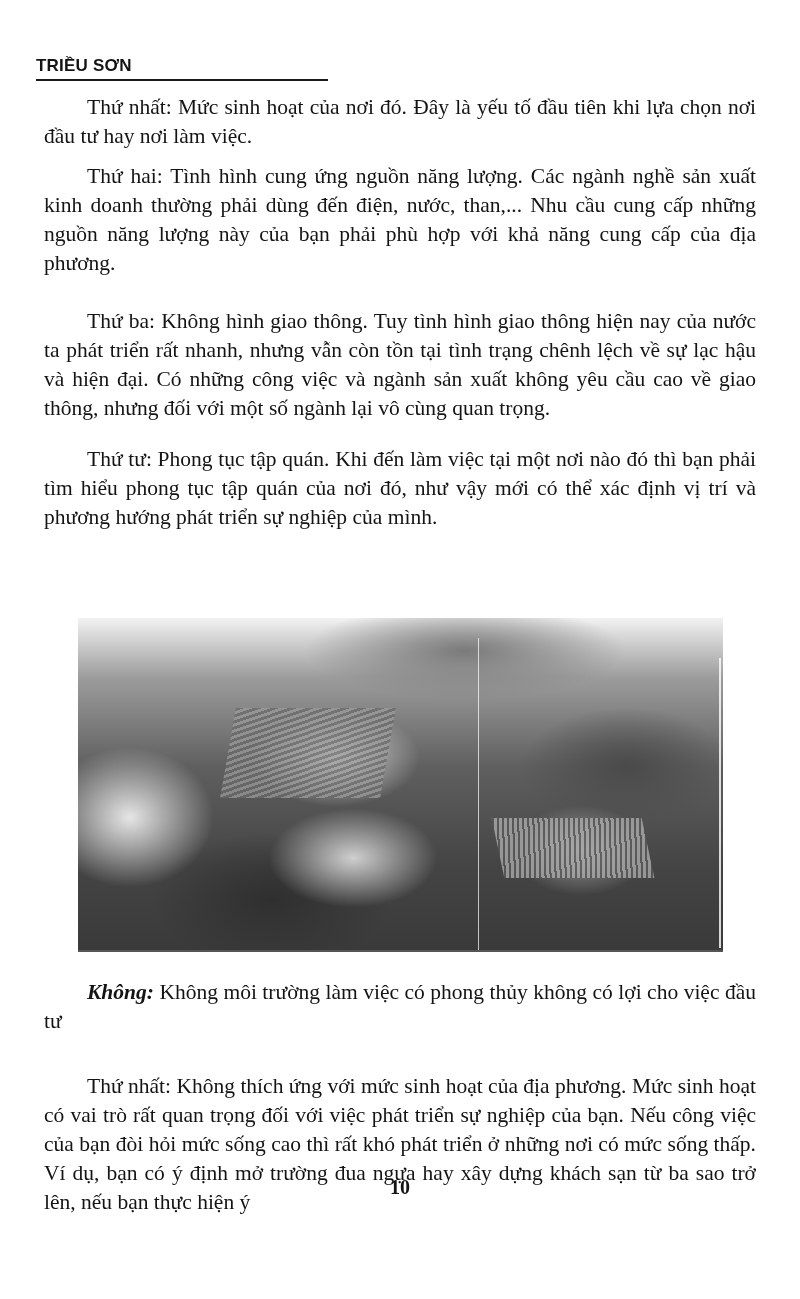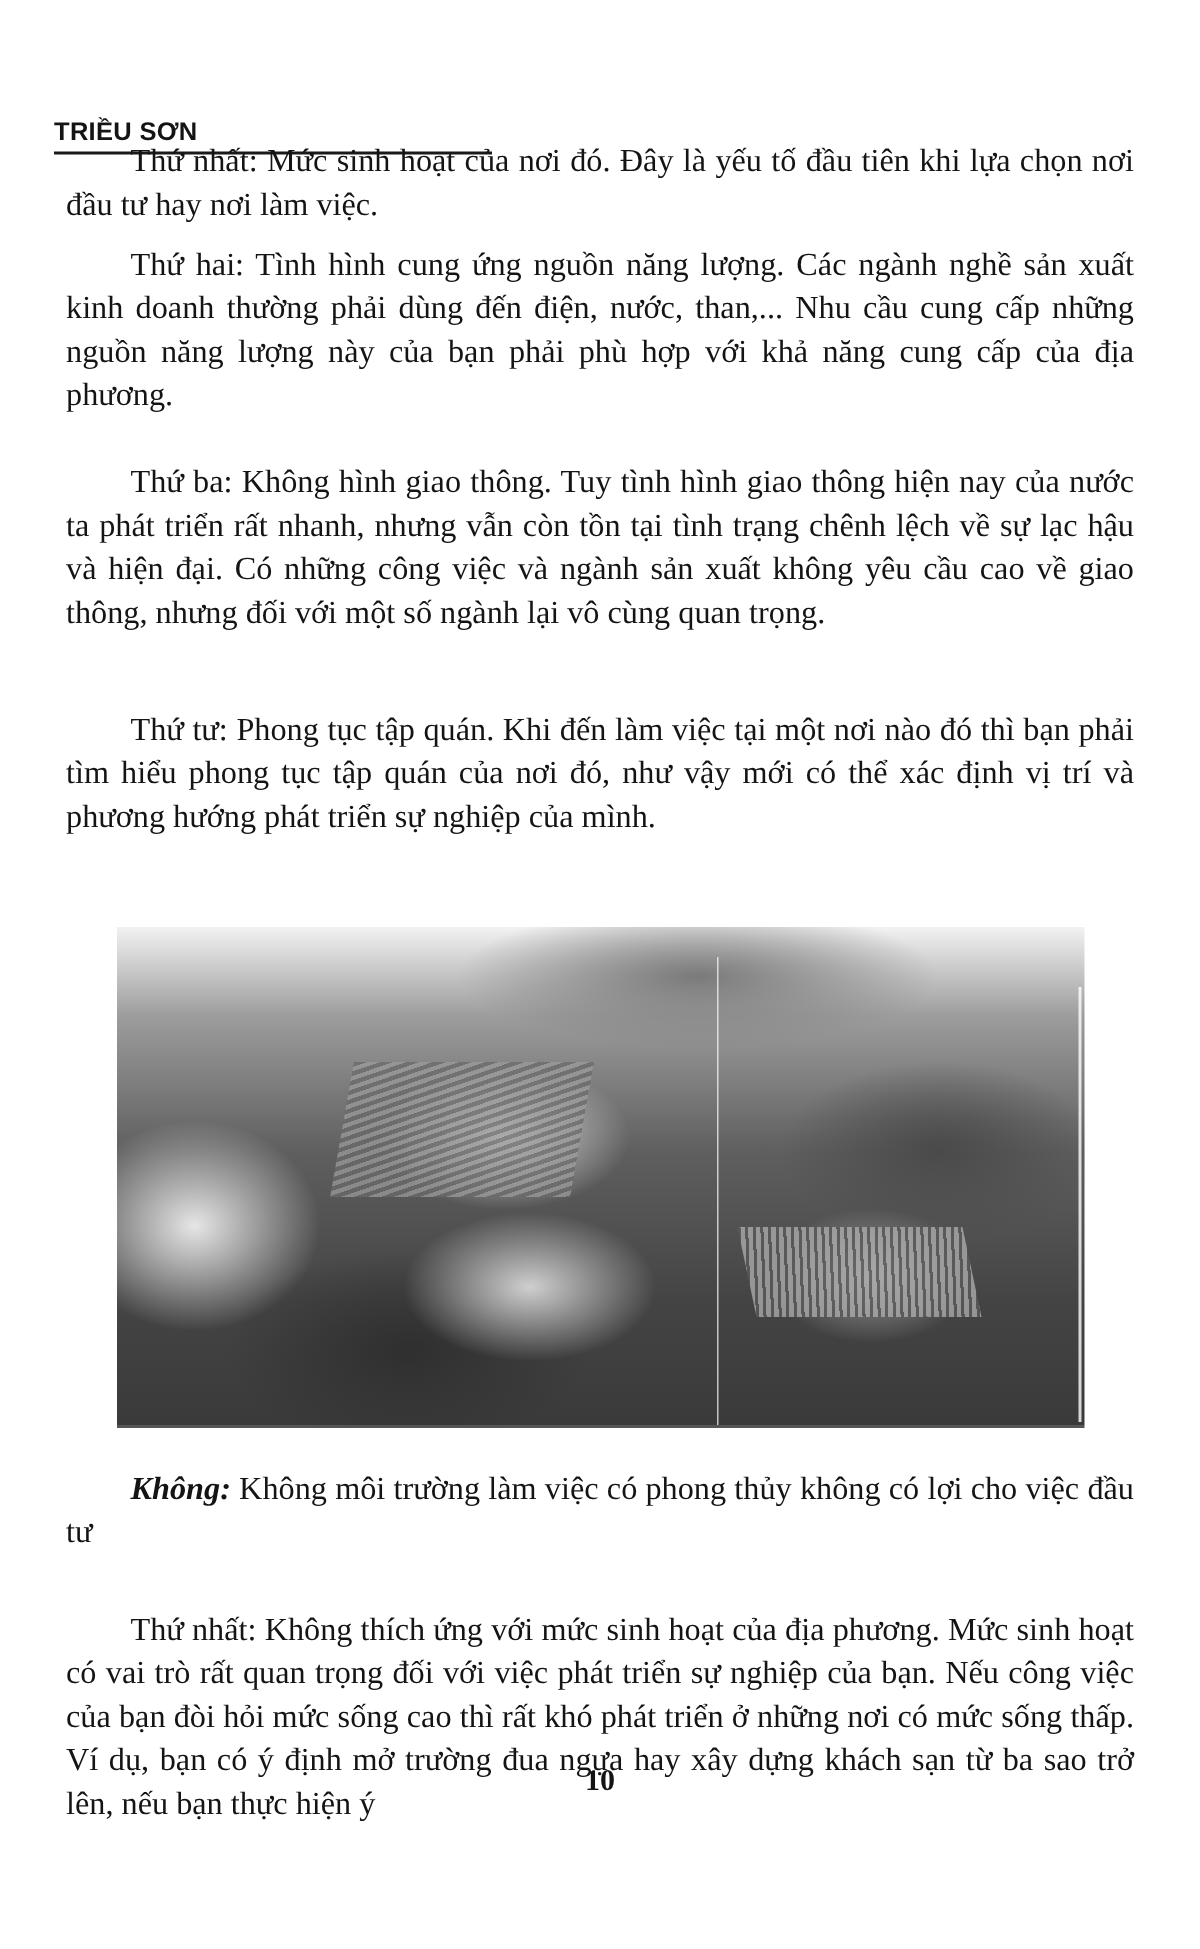--- a/index.html
+++ b/index.html
@@ -1,31 +1,31 @@
 <!DOCTYPE html>
 <html><head>
 <meta charset="utf-8">
 <style>
   html, body { margin: 0; padding: 0; background: #ffffff; }
   body { width: 800px; height: 1299px; position: relative; overflow: hidden; color: #141414; }
   .running-head {
     position: absolute; left: 36px; top: 56px; width: 292px;
     font-family: "Liberation Sans", sans-serif; font-weight: bold; font-size: 17px;
-    letter-spacing: 0.2px; padding-bottom: 3px; border-bottom: 2px solid #1a1a1a; margin-top: 22px;
+    letter-spacing: 0.2px; padding-bottom: 3px; border-bottom: 2px solid #1a1a1a;
   }
   .text-block {
     position: absolute; left: 32px; width: 736px;
     font-family: "Liberation Serif", serif; font-size: 21.5px; line-height: 29px;
     text-align: justify;
   }
   .text-block p { margin: 12px; text-indent: 43px; }
   .blk1 { top: 81px; }
   .blk2 { top: 150px; }
   .blk3 { top: 295px; }
-  .blk4 { top: 460px; }
+  .blk4 { top: 433px; }
   .blk5 { top: 966px; }
   .blk6 { top: 1060px; }
   .lead-bold { font-weight: bold; font-style: italic; }
   .photo {
     position: absolute; left: 78px; top: 618px; width: 645px; height: 332px;
     background:
       radial-gradient(ellipse 120px 70px at 40% 42%, #d8d8d8 0%, rgba(216,216,216,0) 70%),
       radial-gradient(ellipse 90px 60px at 78% 70%, #9a9a9a 0%, rgba(154,154,154,0) 75%),
       radial-gradient(ellipse 160px 90px at 30% 85%, #2f2f2f 0%, rgba(47,47,47,0) 75%),
       radial-gradient(ellipse 140px 80px at 85% 45%, #4a4a4a 0%, rgba(74,74,74,0) 75%),

